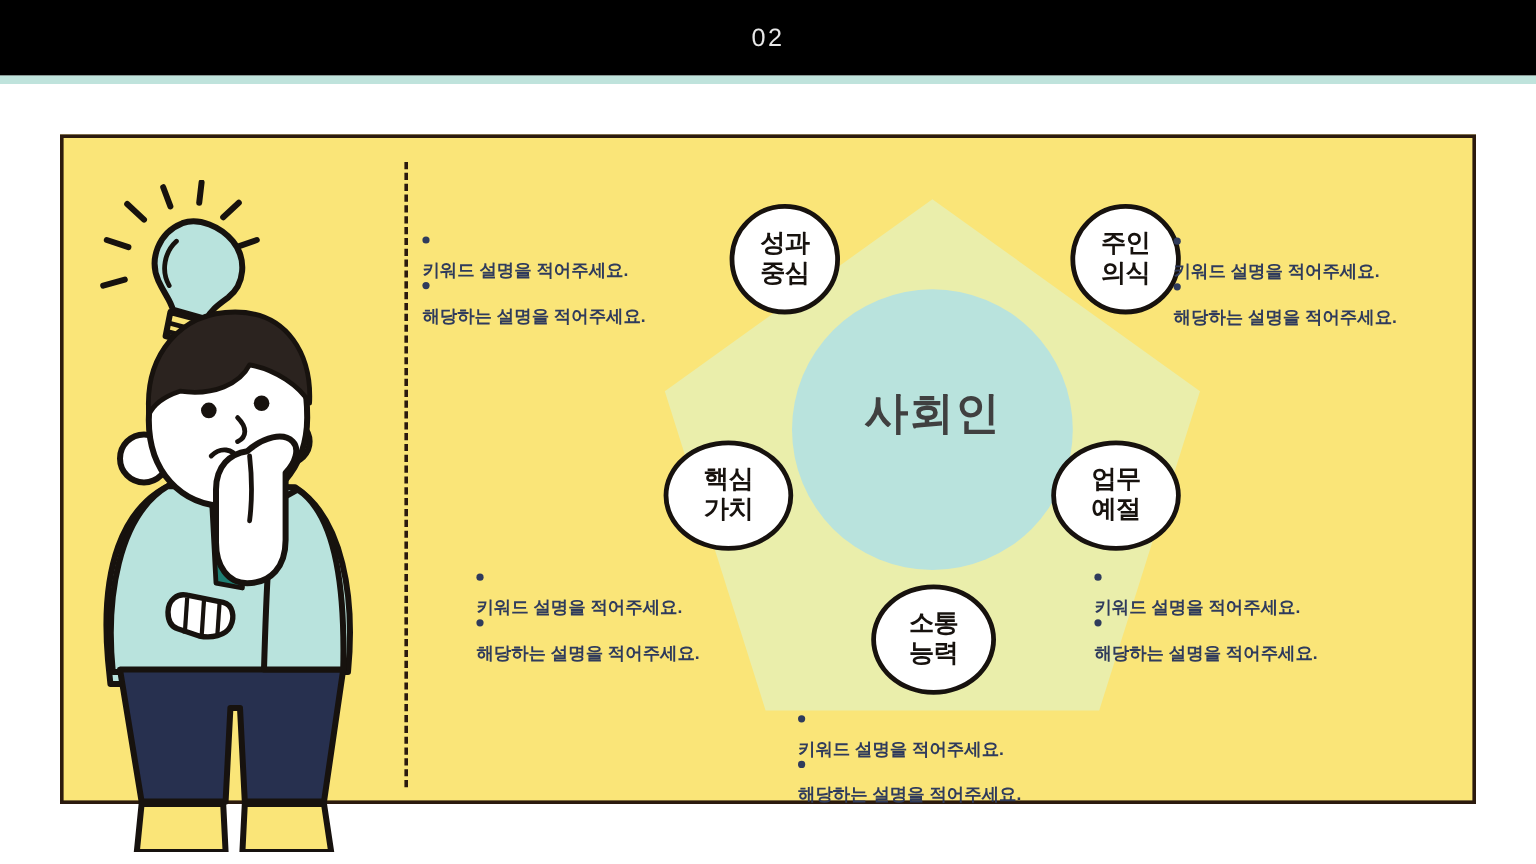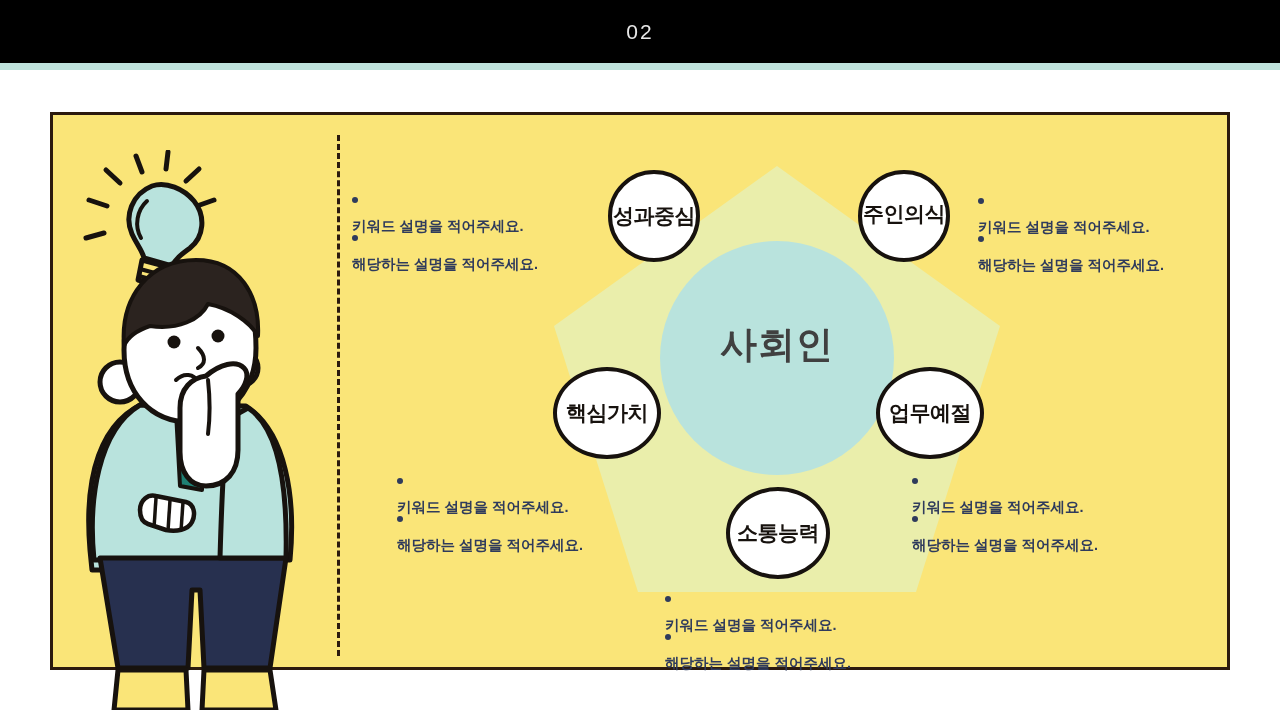--- a/index.html
+++ b/index.html
@@ -93,34 +93,34 @@
     height: 540px;
   }
 
   
   .kw-circle {
     position: absolute;
     background: #ffffff;
     border: 4px solid #17120e;
     border-radius: 50%;
     display: flex;
-    flex-direction: row;
+    flex-direction: column;
     align-items: center;
     justify-content: center;
     color: #17120e;
     font-size: 21px;
     font-weight: 700;
     line-height: 1.18;
     letter-spacing: -0.5px;
     box-sizing: border-box;
   }
   .kw-circle span { display: block; }
 
   .kw-top-left    { left: 608px; top: 170px; width: 92px;  height: 92px; }
-  .kw-top-right   { left: 858px; top: 170px; width: 92px;  height: 92px; font-family: Liberation Mono, monospace; }
+  .kw-top-right   { left: 892px; top: 170px; width: 92px;  height: 92px; }
   .kw-mid-left    { left: 553px; top: 367px; width: 108px; height: 92px;
                     border-radius: 50%; }
   .kw-mid-right   { left: 876px; top: 367px; width: 108px; height: 92px; }
   .kw-bottom      { left: 726px; top: 487px; width: 104px; height: 92px; }
 
   
   .center-label {
     position: absolute;
     left: 682px;
     top: 320px;

